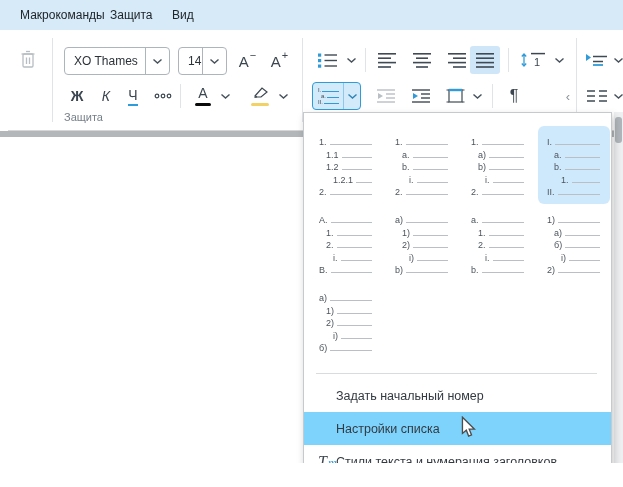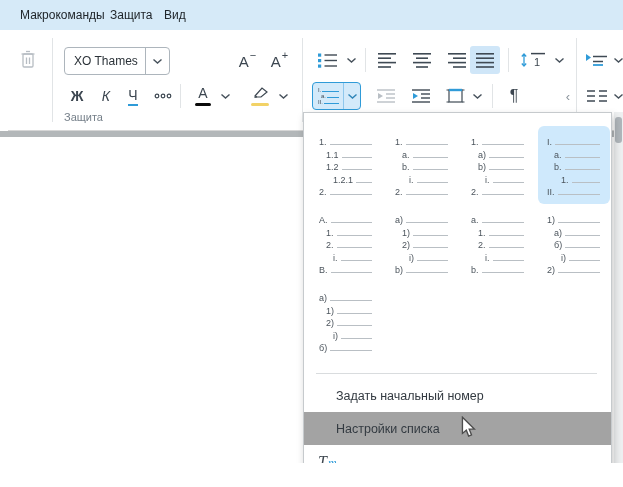--- a/index.html
+++ b/index.html
@@ -53,53 +53,61 @@
   .tile.selected{background:#cfe9fc;}
   .tile.none-tile{display:flex;align-items:center;justify-content:center;padding:0;
                   font-size:13px;color:#3f4a53;}
   .trow{display:flex;height:12.4px;align-items:flex-end;}
   .tnum{font-size:9px;line-height:11px;color:#4b545c;white-space:nowrap;}
   .tline{flex:1;border-bottom:1px solid #b9bfc4;margin:0 0 3px 3px;}
   .panel-sep{position:absolute;left:12px;right:14px;top:260px;border-top:1px solid #d9dcde;}
   .actions{position:absolute;left:0;right:0;top:266px;}
   .menu-item{height:33px;display:flex;align-items:center;padding-left:32px;font-size:12.5px;
              color:#333a41;position:relative;cursor:pointer;}
-  .menu-item.hl{background:#a3a3a3;align-items:center;}
+  .menu-item.hl{background:#7dd3fc;align-items:center;}
   .mi-icon{position:absolute;left:14px;bottom:7px;display:flex;align-items:baseline;}
   .ts-big{font-family:"Liberation Serif","DejaVu Serif",serif;font-style:italic;font-size:16px;color:#3f4850;}
   .ts-small{font-family:"Liberation Serif","DejaVu Serif",serif;font-style:italic;font-size:12px;color:#2f9bd8;margin-left:1px;}
 
   .cursor{position:absolute;left:461px;top:416px;z-index:9;}
 </style>
 </head>
 <body>
 
 <div class="root">
 
   <div class="menubar">
     <span class="mitem" style="left:20px">Макрокоманды</span>
     <span class="mitem" style="left:110px">Защита</span>
-    <span class="mitem" style="left:164px">Вид</span>
+    <span class="mitem" style="left:172px">Вид</span>
   </div>
 
   <div class="toolbar">
 
     <button class="tbtn" style="left:6px;top:16px;width:28px;height:28px">
       <svg width="22" height="24" viewBox="0 0 22 24" fill="none" stroke="#b7bdc3" stroke-width="1.3">
         <path d="M9 3.5 H13"></path>
           <path d="M4.5 6 H17.5"></path>
         <rect x="6" y="6" width="10" height="13" rx="1.2"></rect>
         <path d="M9.5 9.5 V16"></path>
           <path d="M12.5 9.5 V16"></path>
       </svg>
     </button>
     <div class="vsep" style="left:44px;top:8px;height:84px"></div>
 
     <div class="combo" style="left:56px;top:17px;width:106px">
       <span class="combo-val">XO Thames</span>
+      <span class="combo-btn">
+        <svg width="9" height="5" viewBox="0 0 9 5" fill="none" stroke="#47525c" stroke-width="1.4">
+            <path d="M0.5 0.5 L4.5 4 L8.5 0.5"></path>
+          </svg>
+      </span>
+    </div>
+    <div class="combo" style="left:170px;top:17px;width:49px">
+      <span class="combo-val">14</span>
       <span class="combo-btn">
         <svg width="9" height="5" viewBox="0 0 9 5" fill="none" stroke="#47525c" stroke-width="1.4">
             <path d="M0.5 0.5 L4.5 4 L8.5 0.5"></path>
           </svg>
       </span>
     </div>
     <button class="tbtn" style="left:224px;top:19px;width:30px;height:24px">
       <span class="abig">A</span>
         <span class="asup">−</span>
     </button>
@@ -529,20 +537,21 @@
           <span>Задать начальный номер</span>
         </div>
         <div class="menu-item hl">
           <span>Настройки списка</span>
         </div>
         <div class="menu-item">
           <span class="mi-icon">
             <span class="ts-big">T</span>
             <span class="ts-small">т</span>
           </span>
+          <span>Стили текста и нумерация заголовков</span>
         </div>
       </div>
   </div>
 
   <svg class="cursor" width="15" height="23" viewBox="0 0 12 19">
     <path d="M1 1 L1 14.4 L4.2 11.7 L6.1 16.6 L8.5 15.6 L6.6 10.9 L11 10.9 Z" fill="#ffffff" stroke="#4c4c4c" stroke-width="1.1"></path>
   </svg>
 
 </div>
 

